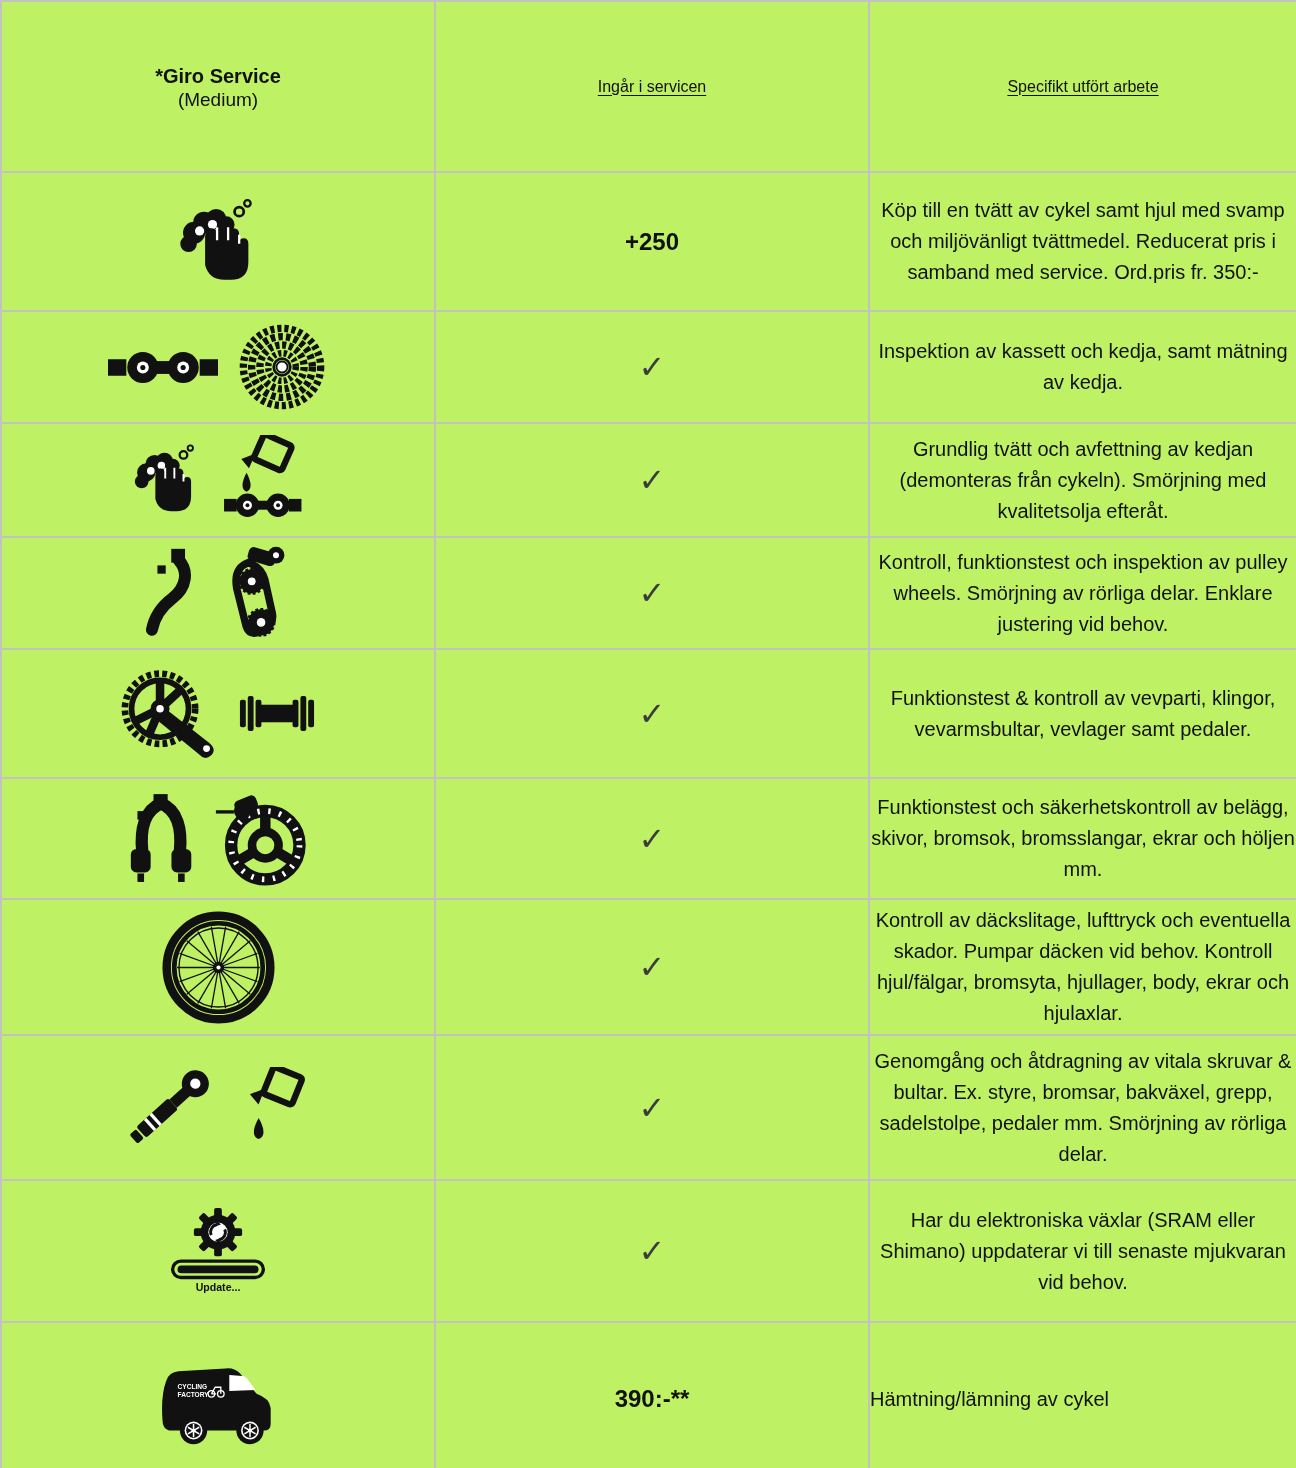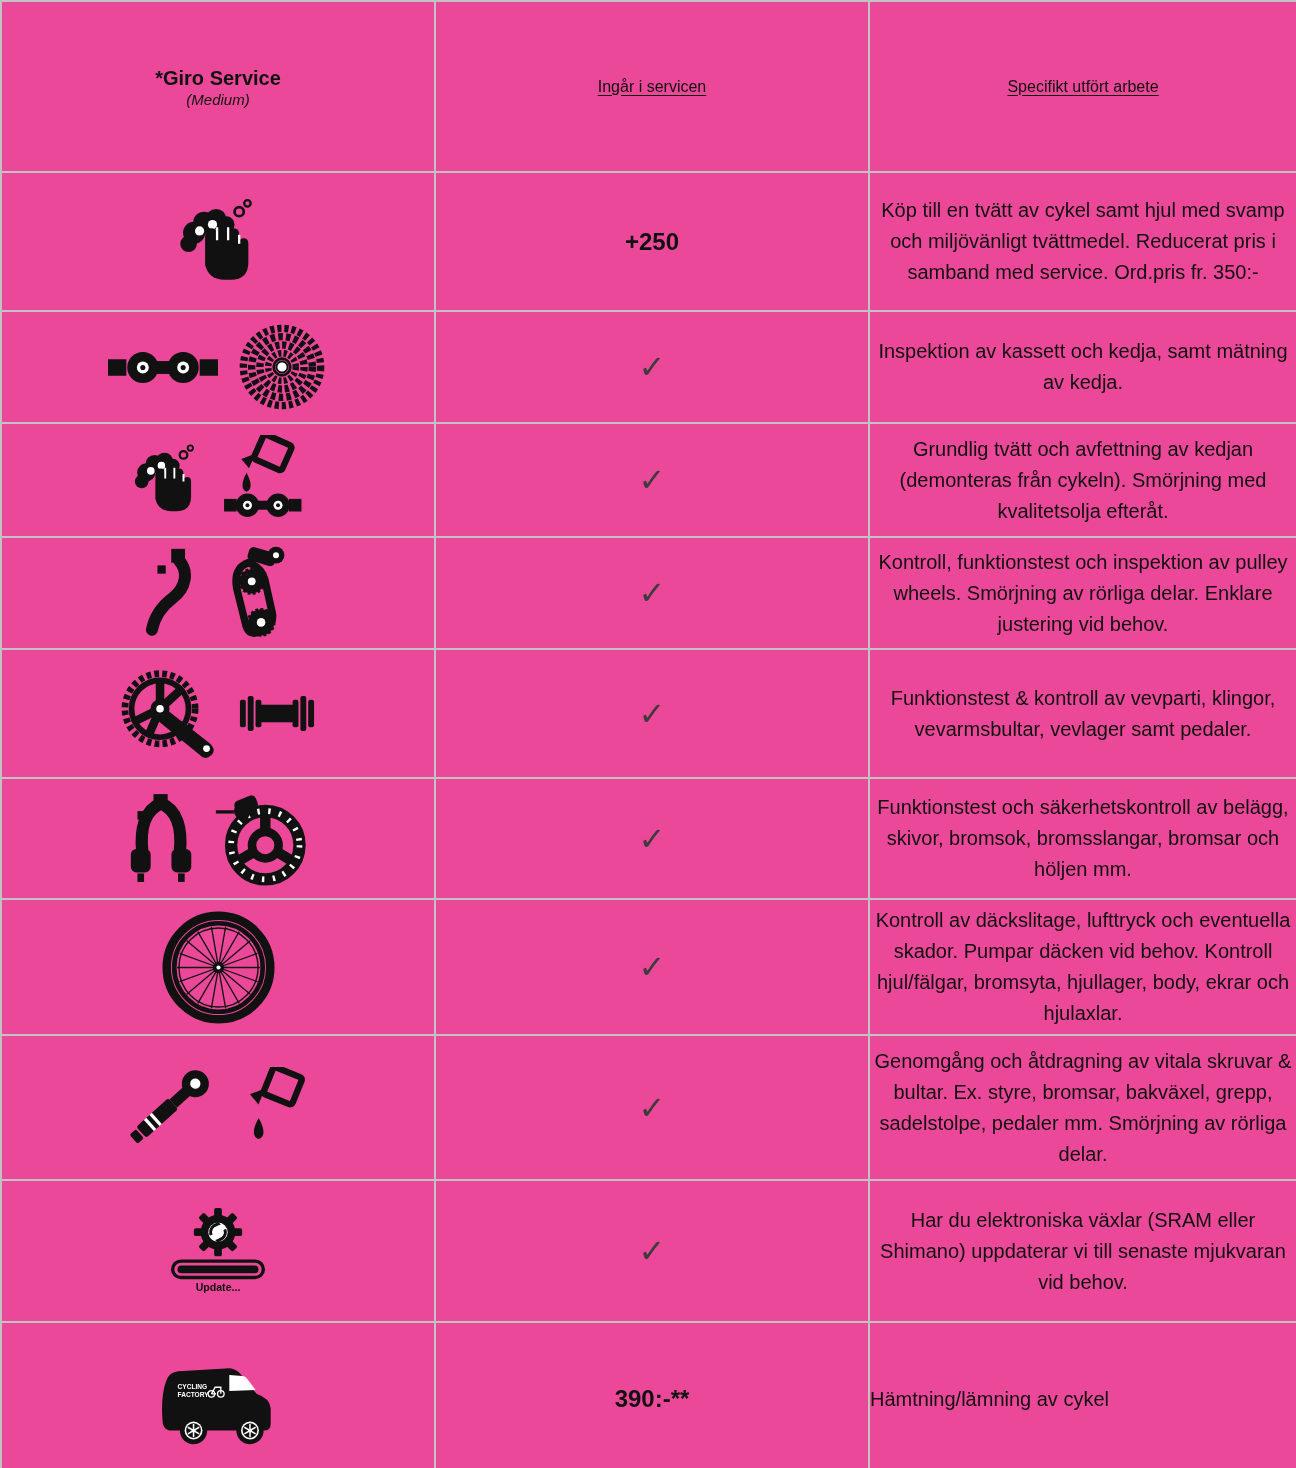--- a/index.html
+++ b/index.html
@@ -1,23 +1,23 @@
 <!DOCTYPE html>
 <html><head>
 <meta charset="utf-8">
 <style>
   html,body{margin:0;padding:0;background:#fff;}
   body{width:1296px;font-family:"Liberation Sans","DejaVu Sans",sans-serif;color:#111;}
   table.svc{width:1296px;border-collapse:collapse;table-layout:fixed;background:#fff;}
-  table.svc td{border:2px solid #c2c2c2;vertical-align:middle;padding:0;background:#ec4899;}
+  table.svc td{border:2px solid #c2c2c2;vertical-align:middle;padding:0;background:#bef264;}
   col.c1{width:434px;} col.c2{width:434px;} col.c3{width:428px;}
 
   .hdr-cell{ text-align:center; }
   .hdr-title{font-size:20px;font-weight:bold;line-height:1.3;}
-  .hdr-sub{font-size:15px;font-style:italic;}
+  .hdr-sub{font-size:19px;}
   .hdr-underline{font-size:16px;text-decoration:underline;text-underline-offset:3px;}
 
   .icon-cell{text-align:center;}
   .icon-wrap{display:flex;align-items:center;justify-content:center;gap:18px;}
   .inc-cell{text-align:center;}
   .check{font-size:32px;color:#3c3c3c;line-height:1;}
   .price{font-size:24px;color:#111;font-weight:bold;}
 
   .desc-cell{padding:10px 14px 10px 17px;}
   .desc{font-size:20px;line-height:1.55;color:#111;text-align:center;}
@@ -242,21 +242,21 @@
         <line x1="66" y1="64" x2="81" y2="73"></line>
       </g>
       <rect x="22" y="7" width="24" height="15" rx="5" fill="#111" transform="rotate(-22 34 15)"></rect>
       <circle cx="30" cy="21" r="9" fill="#111"></circle>
       <line x1="2" y1="22" x2="21" y2="22" stroke="#111" stroke-width="3.5"></line>
     </svg>
   </div>
         </td>
   <td class="inc-cell"><span class="check">✓</span></td>
   <td class="desc-cell">
-          <div class="desc">Funktionstest och säkerhetskontroll av belägg, skivor, bromsok, bromsslangar, bromsar och höljen mm.</div>
+          <div class="desc">Funktionstest och säkerhetskontroll av belägg, skivor, bromsok, bromsslangar, ekrar och höljen mm.</div>
         </td>
 </tr>
 
 <tr class="rh6">
   <td class="icon-cell">
           <div class="icon-wrap">
     <svg viewBox="0 0 120 120" width="113" height="113">
       <circle cx="60" cy="60" r="55" fill="none" stroke="#111" stroke-width="9"></circle>
       <circle cx="60" cy="60" r="47" fill="none" stroke="#111" stroke-width="5"></circle>
       <circle cx="60" cy="60" r="42" fill="none" stroke="#111" stroke-width="1.5"></circle>

